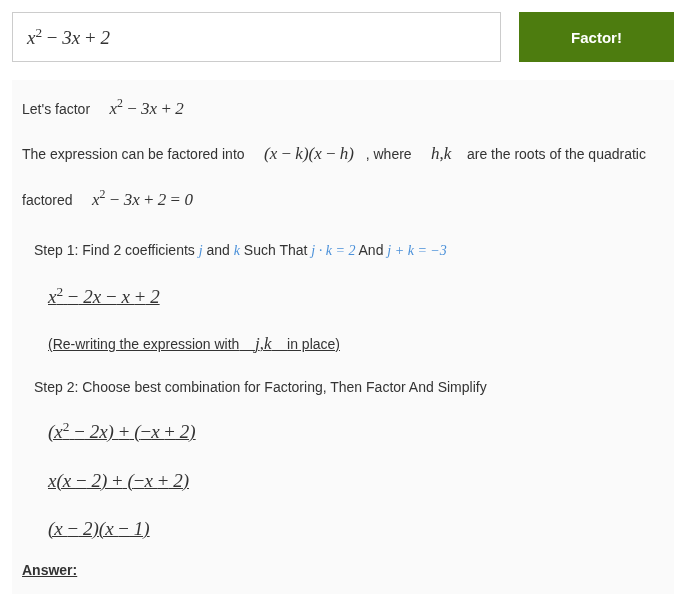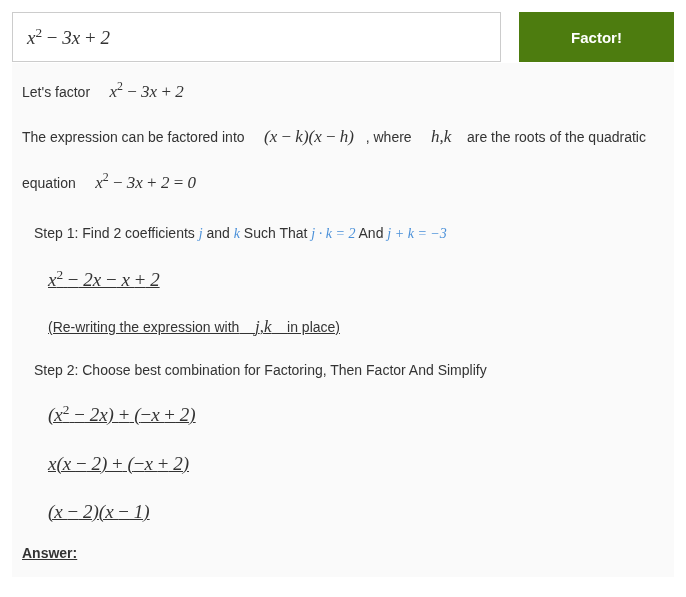--- a/index.html
+++ b/index.html
@@ -9,21 +9,21 @@
     font-family: Arial, Helvetica, sans-serif;
     font-size: 14px;
     color: #333;
     background: #fff;
     width: 686px;
   }
   .top-row {
     display: flex;
     gap: 18px;
     align-items: stretch;
-    margin-bottom: 1px;
+    margin-bottom: 18px;
   }
   .expr-box {
     flex: 1;
     border: 1px solid #ccc;
     padding: 12px 14px;
     font-size: 26px;
     font-family: "Times New Roman", serif;
     font-style: italic;
     display: flex;
     align-items: center;
@@ -91,21 +91,21 @@
     <span><span class="math">(x <span class="rm">−</span> k)(x <span class="rm">−</span> h)</span></span>
     &nbsp;
     <span class="plain">, where</span>
     &nbsp;&nbsp;&nbsp;
     <span><span class="math">h<span class="rm">,</span>k</span></span>
     &nbsp;&nbsp;
     <span class="plain">are the roots of the quadratic</span>
   </div>
 
   <div class="line">
-    <span class="plain">equation</span>
+    <span class="plain">factored</span>
     &nbsp;&nbsp;&nbsp;
     <span><span class="math">x<sup>2</sup> <span class="rm">−</span> 3x <span class="rm">+</span> 2 <span class="rm">=</span> 0</span></span>
   </div>
 
   <div style="height:8px"></div>
 
   <div class="line indent1">
     <span class="plain">Step 1: Find 2 coefficients </span><span><span class="accent">j</span></span><span class="plain"> and </span><span><span class="accent">k</span></span><span class="plain"> Such That </span><span><span class="accent">j · k <span class="rm" style="color:#4a90d9">=</span> <span class="rm" style="color:#4a90d9">2</span></span></span><span class="plain"> And </span><span><span class="accent">j <span class="rm" style="color:#4a90d9">+</span> k <span class="rm" style="color:#4a90d9">=</span> <span class="rm" style="color:#4a90d9">−3</span></span></span>
   </div>
 

